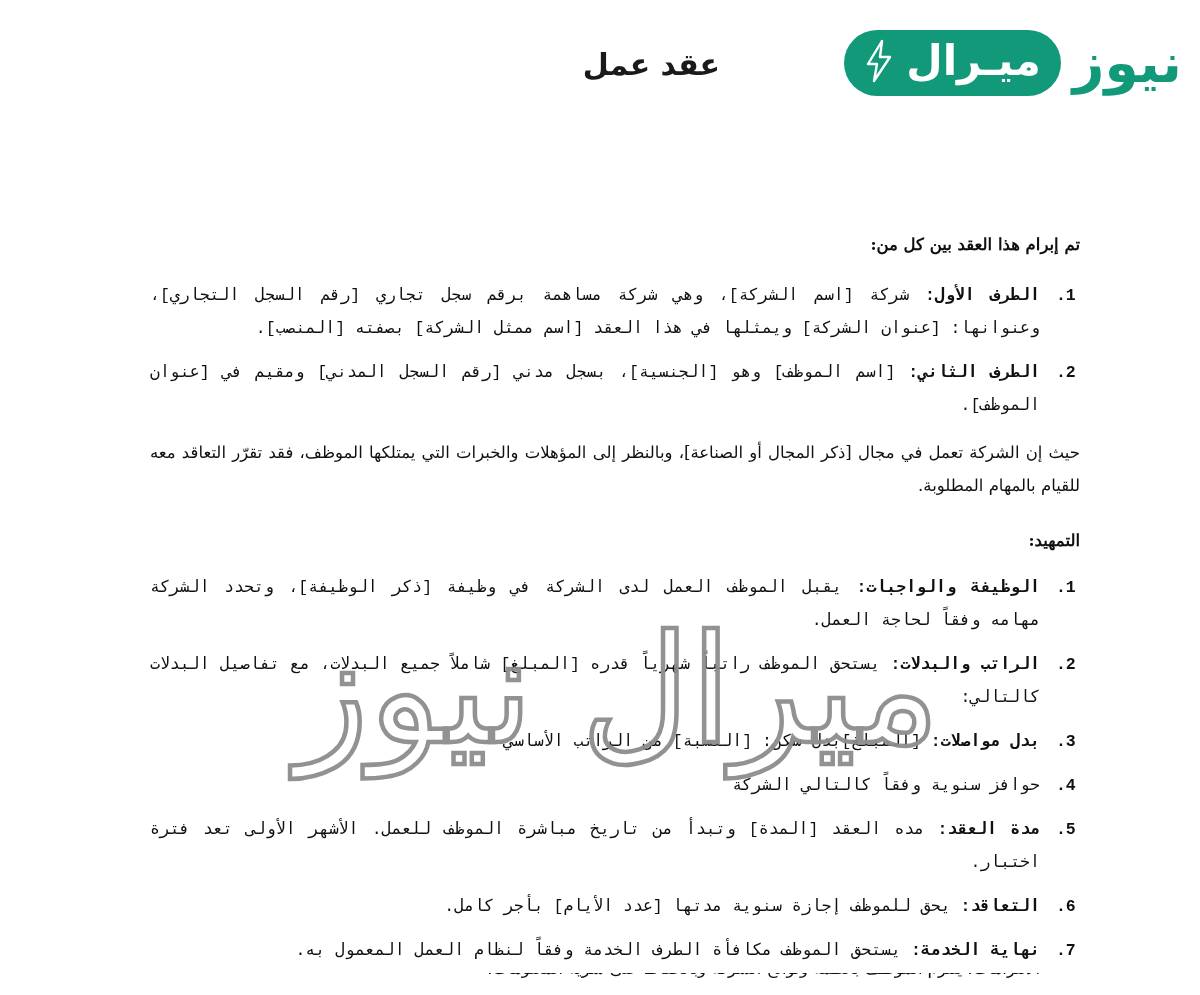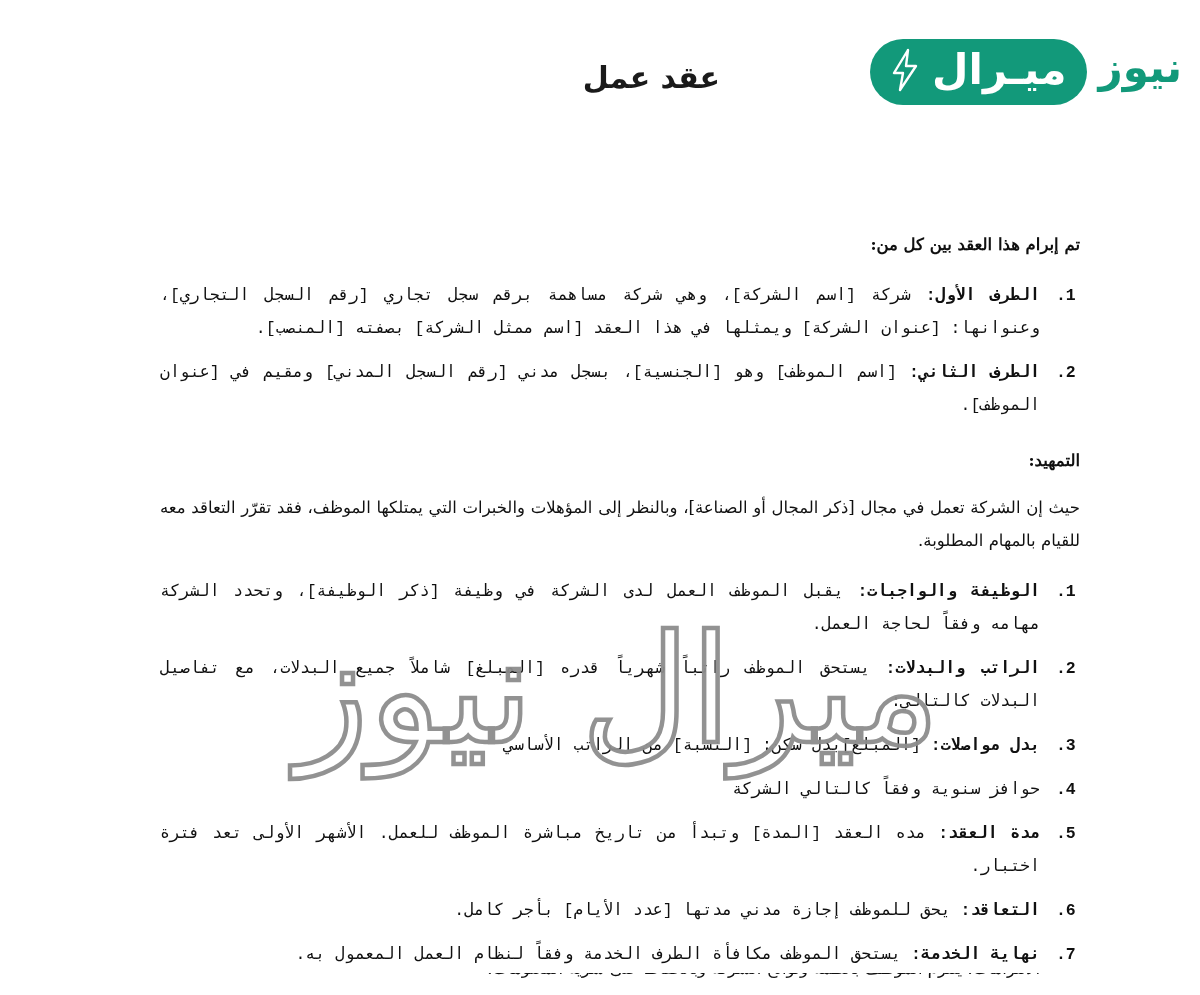--- a/index.html
+++ b/index.html
@@ -33,56 +33,55 @@
     right: 18px;
     display: flex;
     flex-direction: row;
     align-items: center;
     gap: 12px;
     direction: rtl;
   }
   .brand-word {
     font-family: "DejaVu Sans", "Liberation Sans", sans-serif;
     font-weight: bold;
-    font-size: 42px;
+    font-size: 55px;
     line-height: 1;
     letter-spacing: -1px;
     color: #12997A;
     white-space: nowrap;
   }
   .brand-pill {
     display: flex;
     flex-direction: row;
     align-items: center;
     gap: 10px;
     background: #12997A;
     border-radius: 36px;
     padding: 9px 20px 13px 18px;
     white-space: nowrap;
-    margin-top: 9px;
   }
   .brand-pill-word {
     font-family: "DejaVu Sans", "Liberation Sans", sans-serif;
     font-weight: bold;
     font-size: 42px;
     line-height: 1;
     letter-spacing: -1px;
     color: #ffffff;
   }
   .bolt-icon {
     display: block;
     width: 34px;
     height: 44px;
     flex: 0 0 auto;
   }
 
   
   .doc-title {
     position: absolute;
-    top: 60px;
+    top: 47px;
     right: 480px;
     font-family: "DejaVu Sans", "Liberation Sans", sans-serif;
     font-weight: bold;
     font-size: 30px;
     letter-spacing: 2px;
     color: #1a1a1a;
     direction: rtl;
   }
 
   
@@ -90,21 +89,20 @@
     position: absolute;
     top: 228px;
     right: 120px;
     left: 150px;
     direction: rtl;
     text-align: justify;
     font-family: "DejaVu Serif", "Liberation Serif", serif;
     font-size: 16.5px;
     line-height: 2.0;
     color: #101010;
-    margin-left: 10px;
   }
 
   .para {
     margin: 0 0 7px 0;
   }
   .para.heading {
     font-weight: bold;
     margin-top: 22px;
     margin-bottom: 14px;
   }
@@ -204,42 +202,42 @@
 
     <ol class="doc-list">
       <li>
         <span class="lbl">الطرف الأول:</span><span> شركة [اسم الشركة]، وهي شركة مساهمة برقم سجل تجاري [رقم السجل التجاري]، وعنوانها: [عنوان الشركة] ويمثلها في هذا العقد [اسم ممثل الشركة] بصفته [المنصب].</span>
       </li>
       <li>
         <span class="lbl">الطرف الثاني:</span><span> [اسم الموظف] وهو [الجنسية]، بسجل مدني [رقم السجل المدني] ومقيم في [عنوان الموظف].</span>
       </li>
     </ol>
 
+    <p class="para body-text">حيث إن الشركة تعمل في مجال [ذكر المجال أو الصناعة]، وبالنظر إلى المؤهلات والخبرات التي يمتلكها الموظف، فقد تقرّر التعاقد معه للقيام بالمهام المطلوبة.</p>
     <p class="para heading">التمهيد:</p>
-    <p class="para body-text">حيث إن الشركة تعمل في مجال [ذكر المجال أو الصناعة]، وبالنظر إلى المؤهلات والخبرات التي يمتلكها الموظف، فقد تقرّر التعاقد معه للقيام بالمهام المطلوبة.</p>
 
 
     <ol class="doc-list list-tight">
       <li>
         <span class="lbl">الوظيفة والواجبات:</span><span> يقبل الموظف العمل لدى الشركة في وظيفة [ذكر الوظيفة]، وتحدد الشركة مهامه وفقاً لحاجة العمل.</span>
       </li>
       <li>
         <span class="lbl">الراتب والبدلات:</span><span> يستحق الموظف راتباً شهرياً قدره [المبلغ] شاملاً جميع البدلات، مع تفاصيل البدلات كالتالي:</span>
       </li>
       <li>
         <span class="lbl">بدل مواصلات:</span><span> [المبلغ]بدل سكن: [النسبة] من الراتب الأساسي</span>
       </li>
       <li>
         <span class="lbl"></span><span>حوافز سنوية وفقاً كالتالي الشركة</span>
       </li>
       <li>
         <span class="lbl">مدة العقد:</span><span> مده العقد [المدة] وتبدأ من تاريخ مباشرة الموظف للعمل. الأشهر الأولى تعد فترة اختبار.</span>
       </li>
       <li>
-        <span class="lbl">التعاقد:</span><span> يحق للموظف إجازة مدني مدتها [عدد الأيام] بأجر كامل.</span>
+        <span class="lbl">التعاقد:</span><span> يحق للموظف إجازة سنوية مدتها [عدد الأيام] بأجر كامل.</span>
       </li>
       <li>
         <span class="lbl">نهاية الخدمة:</span><span> يستحق الموظف مكافأة الطرف الخدمة وفقاً لنظام العمل المعمول به.</span>
       </li>
     </ol>
   </div>
 
   <div class="cut-row">
     <div class="inner">الالتزامات: يلتزم الموظف بأنظمة ولوائح الشركة وبالحفاظ على سرية المعلومات.</div>
   </div>

